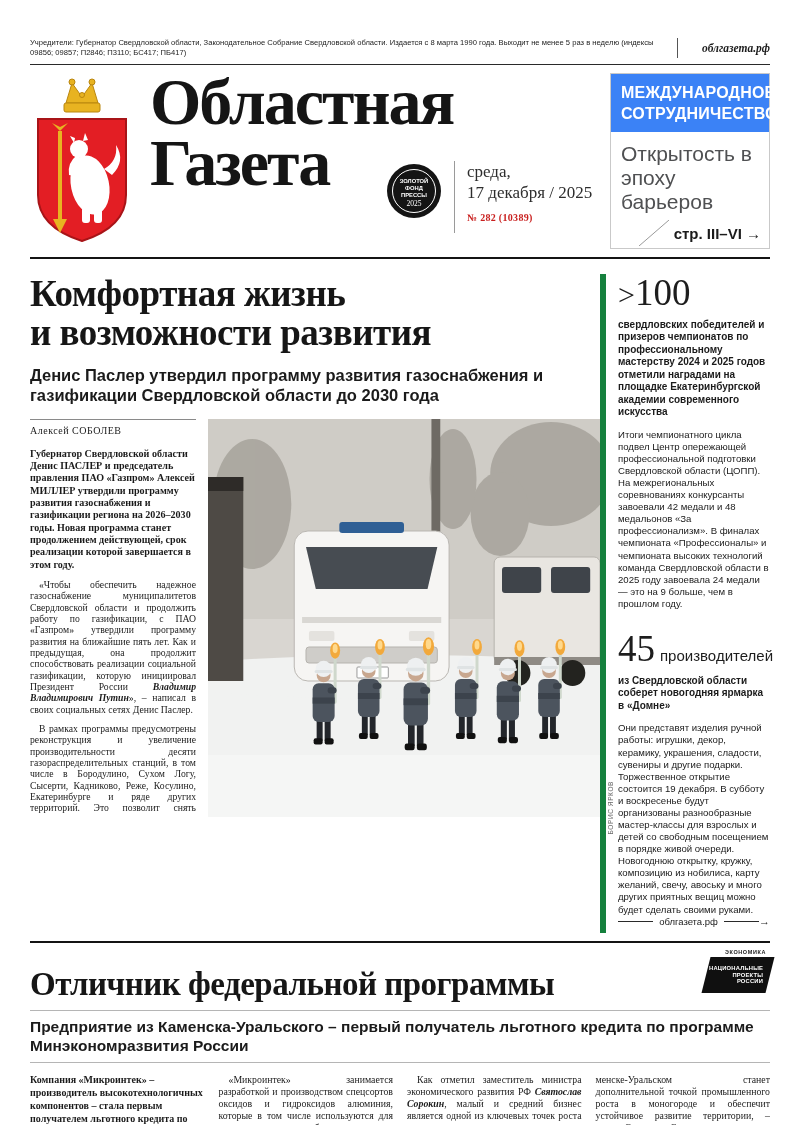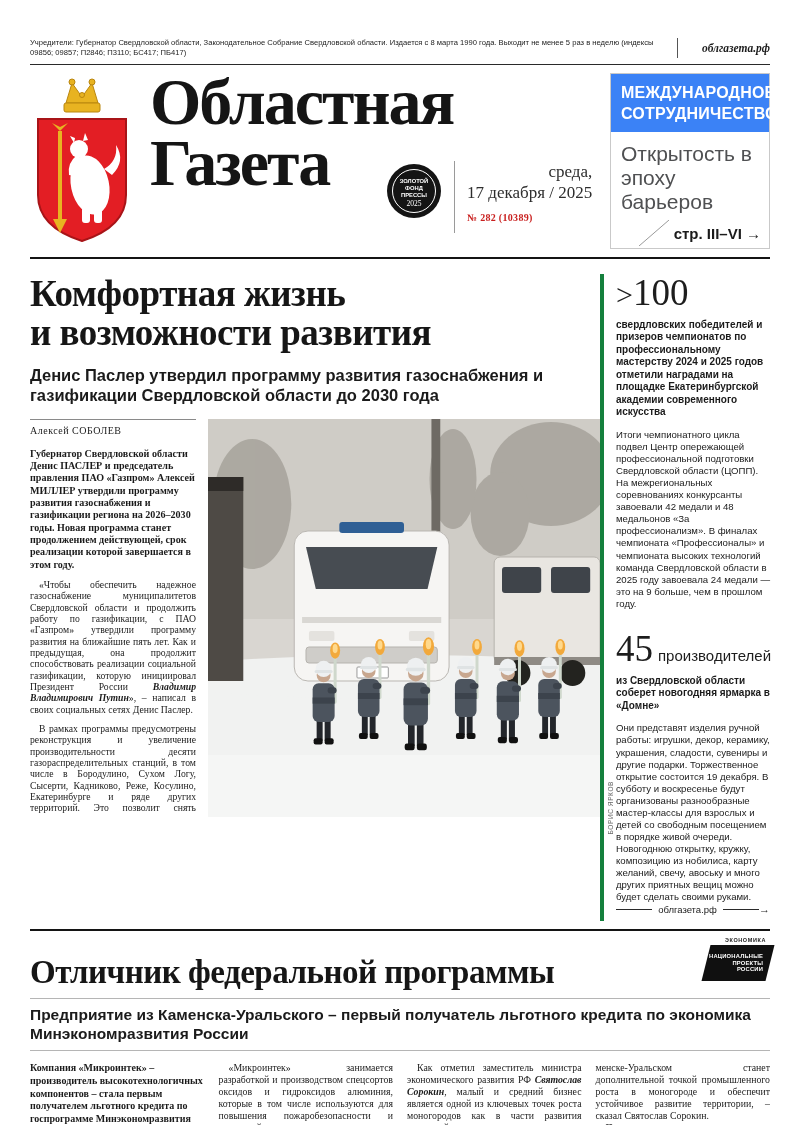--- a/index.html
+++ b/index.html
@@ -20,21 +20,21 @@
 
   
   .masthead { position:relative; height:192px; }
   .mast-left { display:flex; height:100%; }
   .coat { width:104px; padding-top:8px; flex:none; }
   .mast-title { font-family:"Liberation Serif",serif; font-weight:bold; font-size:66px;
                 line-height:.93; letter-spacing:-2px; margin:6px 0 0 16px; color:#151515; }
   .press-badge { position:absolute; left:356px; top:98px; width:56px; height:56px; }
   .date-col { position:absolute; left:424px; top:96px; height:72px; padding-left:12px;
               border-left:1px solid #9a9a9a; }
-  .date-line { font-family:"Liberation Serif",serif; font-size:17px; line-height:1.25; color:#2d2d2d;text-align:right; }
+  .date-line { font-family:"Liberation Serif",serif; font-size:17px; line-height:1.25; color:#2d2d2d; }
   .issue-no { font-family:"Liberation Serif",serif; font-weight:bold; font-size:10px;
               color:#c9201f; margin-top:9px; letter-spacing:.3px; }
 
   
   .promo { position:absolute; right:0; top:8px; width:160px; border:1px solid #c9c9c9; background:#fff; }
   .promo-head { background:#3b82f6; color:#fff; padding:9px 10px 8px;
                 font-weight:bold; font-size:16px; line-height:1.3; letter-spacing:.2px; }
   .promo-title { padding:10px 10px 4px; font-size:21px; line-height:1.14; color:#4f5052; }
   .promo-foot { position:relative; height:30px; }
   .promo-foot svg { position:absolute; left:28px; bottom:2px; }
@@ -58,21 +58,21 @@
   .par { font-family:"Liberation Serif",serif; font-size:9.7px; line-height:1.17;
          text-align:justify; margin-top:8px; text-indent:9px; }
   .bi { font-weight:bold; font-style:italic; }
 
   .photo-wrap { flex:1; position:relative; margin-left:12px; min-width:0; }
   .photo-wrap svg.photo { width:100%; height:398px; display:block; }
   .credit { position:absolute; right:-13px; bottom:36px; transform:rotate(-90deg);
             transform-origin:right bottom; font-size:6.5px; color:#6a6a6a; letter-spacing:.6px; white-space:nowrap; }
 
   
-  .sidebar { width:170px; flex:none; border-left:4px solid #15803d;
+  .sidebar { width:170px; flex:none; border-left:6px solid #15803d;
              margin-top:15px; padding-left:12px; display:flex; flex-direction:column; }
   .stat-number { font-family:"Liberation Serif",serif; font-size:37px; line-height:1; color:#1d1d1d; }
   .stat-number .gt { font-size:30px; }
   .stat-number .suffix { font-family:"Liberation Sans",sans-serif; font-size:15px; margin-left:5px; }
   .stat-bold { font-weight:bold; font-size:10px; line-height:1.25; margin-top:8px; }
   .stat-text { font-size:9.6px; line-height:1.26; margin-top:10px; color:#202020; }
   .stat2 { margin-top:20px; }
   .site-row { display:flex; align-items:center; margin-top:auto; padding-bottom:6px; }
   .site-row .ln { flex:1; border-top:1px solid #2a2a2a; }
   .site-label { font-size:9.5px; padding:0 6px; }
@@ -295,21 +295,21 @@
         <div class="np-kicker">ЭКОНОМИКА</div>
         <div class="np-flag">
           <div class="np-flag-text">
             <div>НАЦИОНАЛЬНЫЕ</div>
             <div>ПРОЕКТЫ</div>
             <div>РОССИИ</div>
           </div>
         </div>
       </div>
     </div>
-    <div class="bottom-sub">Предприятие из Каменска-Уральского – первый получатель льготного кредита по экономика Минэкономразвития России</div>
+    <div class="bottom-sub">Предприятие из Каменска-Уральского – первый получатель льготного кредита по программе Минэкономразвития России</div>
 
     <div class="cols">
       <div class="col col-lead">Компания «Микроинтек» – производитель высокотехнологичных компонентов – стала первым получателем льготного кредита по госпрограмме Минэкономразвития РФ и Корпорации МСП для малого и среднего бизнеса в моногородах и прилегающих особых экономических зонах. Льготное финансирование позволит расширить производство, создать новые рабочие места.</div>
       <div class="col">
         <p>«Микроинтек» занимается разработкой и производством спецсортов оксидов и гидроксидов алюминия, которые в том числе используются для повышения пожаробезопасности и термостойкости полимерных материалов. Благодаря льготному кредиту Компания «Микроинтек» привлекла финансирование в размере 40 млн рублей по ставке 6 процентов годовых. Реализация проекта обеспечит устойчивый выпуск продукции и создаст новые рабочие места в моногороде.</p>
       </div>
       <div class="col">
         <p><span>Как отметил заместитель министра экономического развития РФ </span><span class="bi">Святослав Сорокин</span><span>, малый и средний бизнес является одной из ключевых точек роста моногородов как в части развития городской экономики, так и с точки зрения повышения качества жизни людей.</span></p>
 
       </div>

